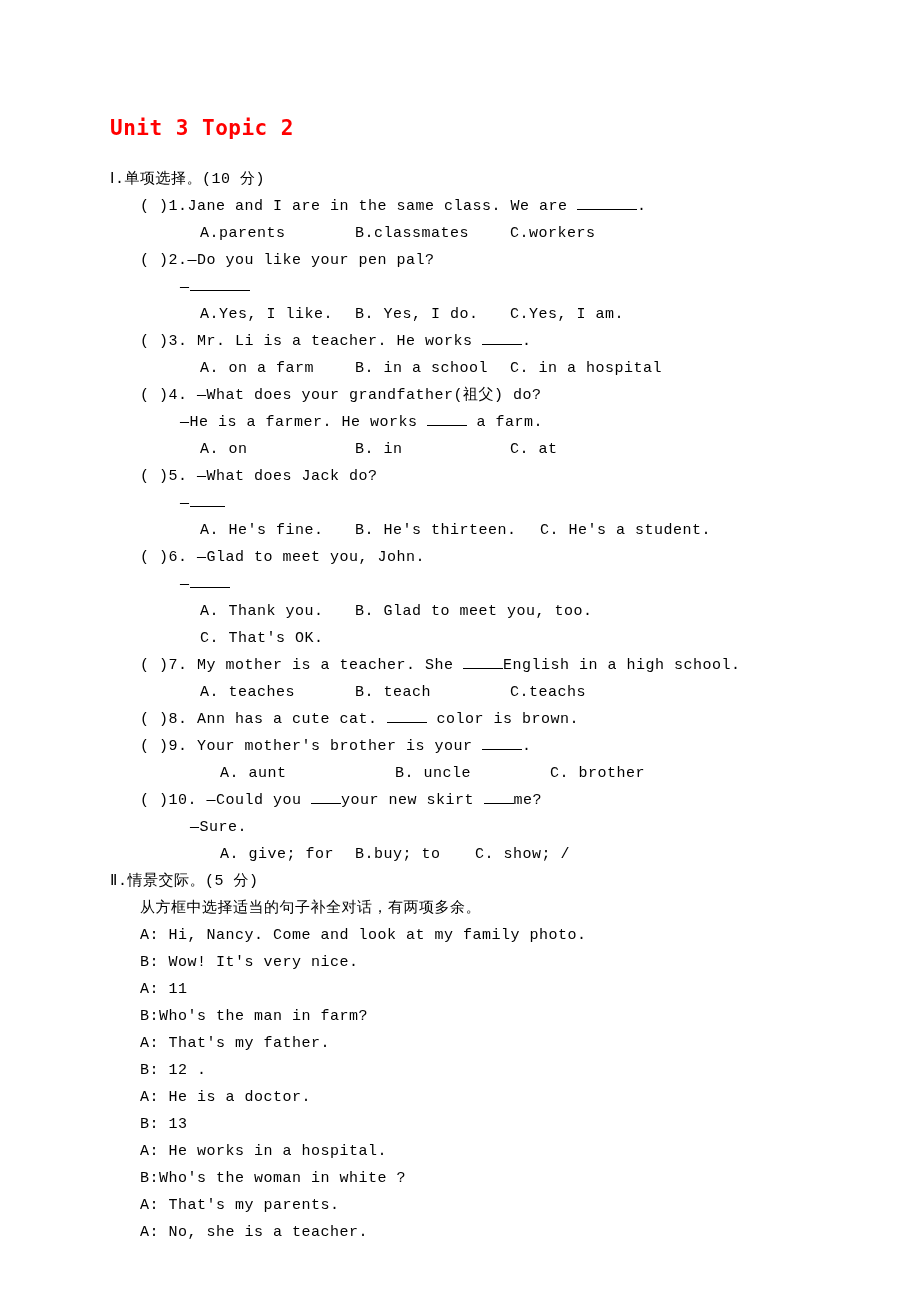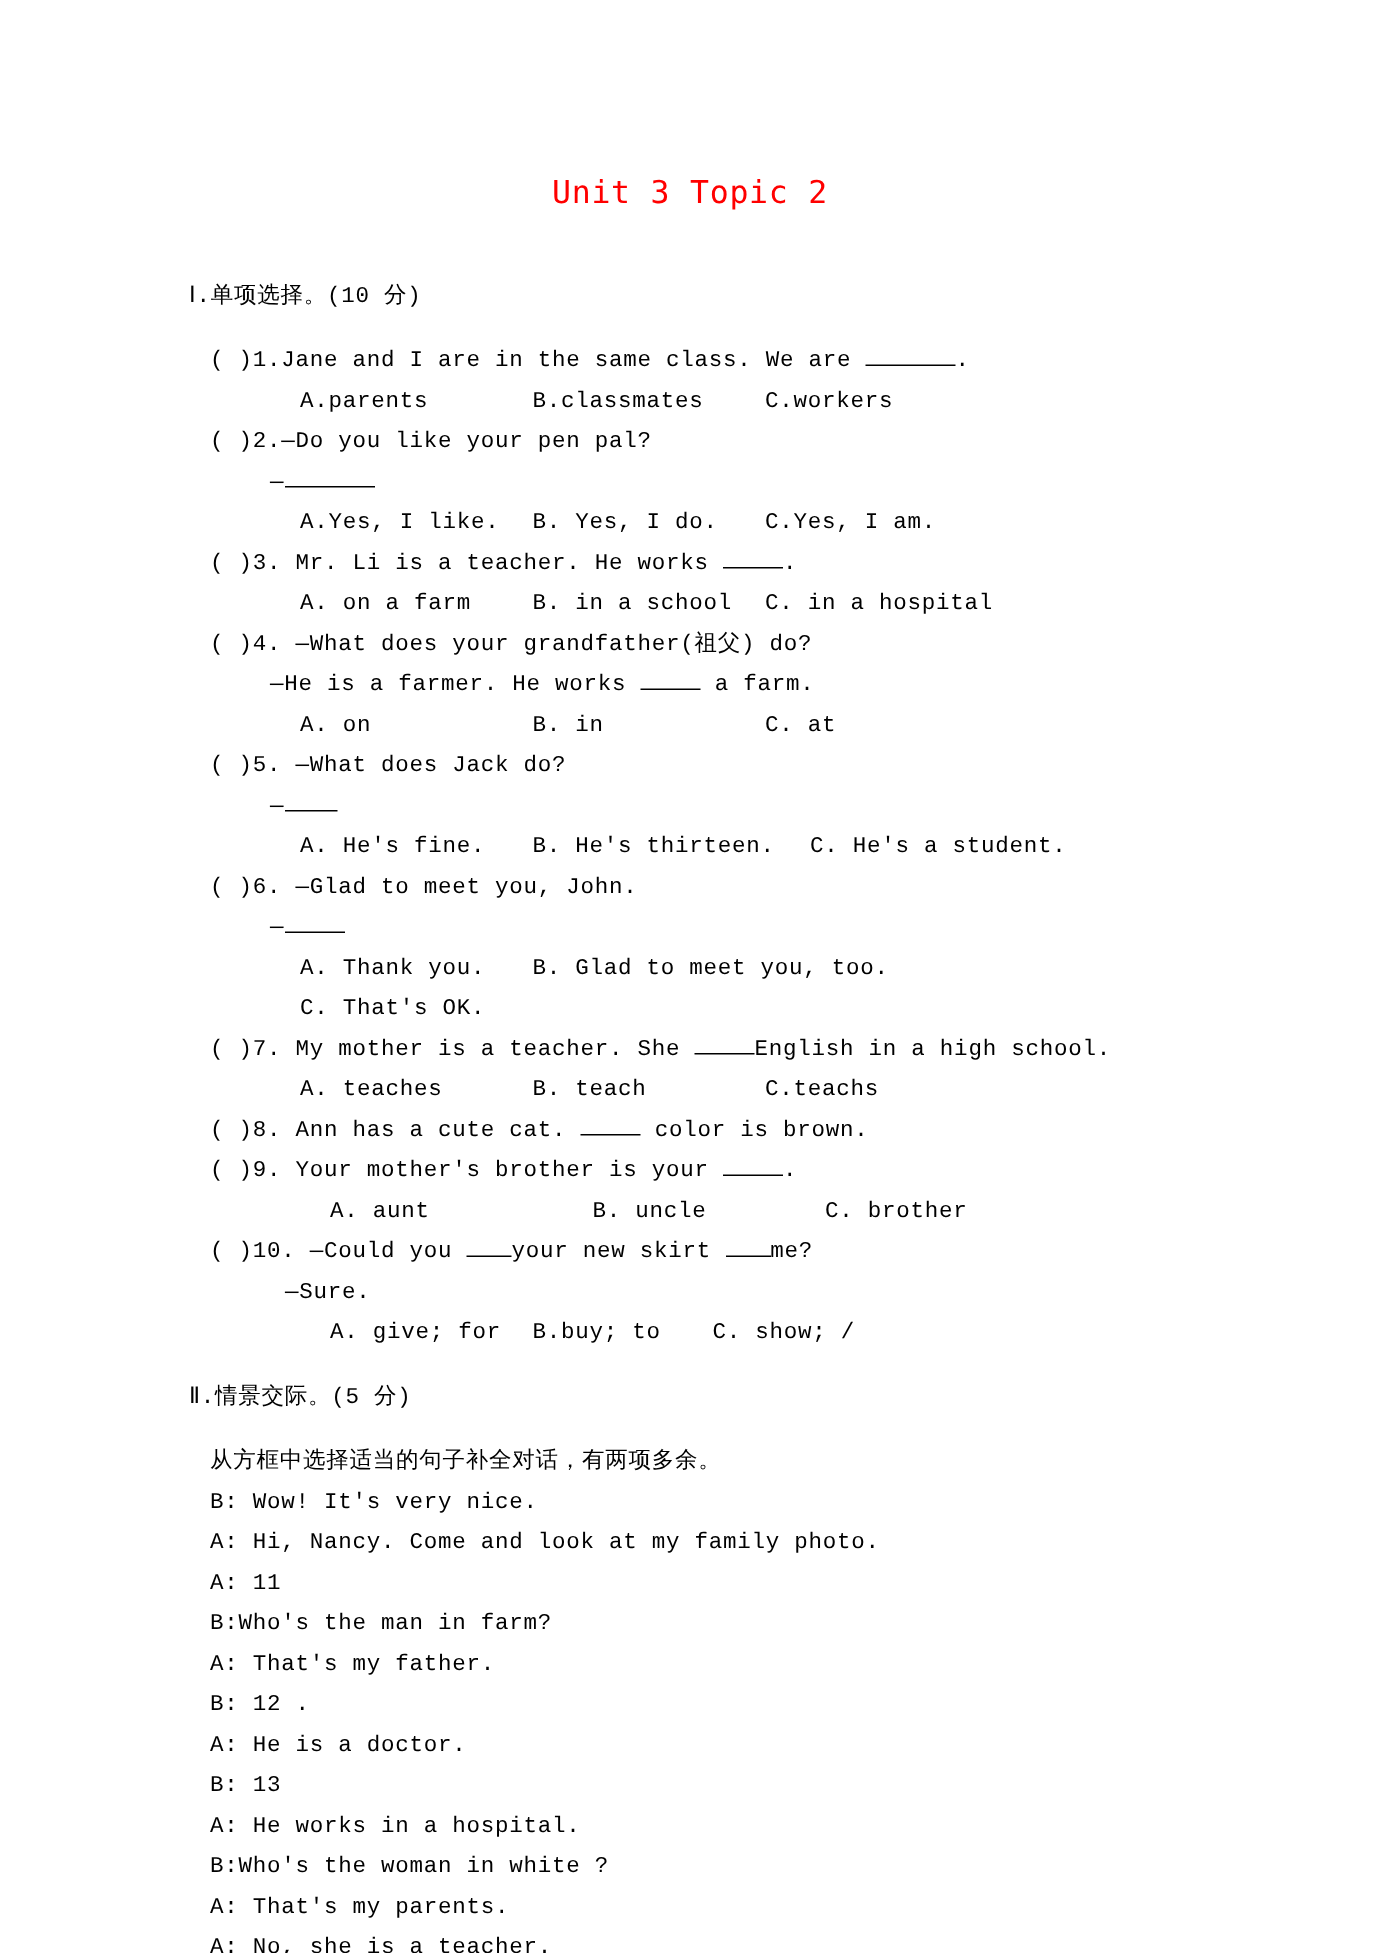--- a/index.html
+++ b/index.html
@@ -9,33 +9,33 @@
       font-family: "SimSun", "宋体", serif;
       width: 920px;
     }
     .page {
       padding: 110px 110px 50px 110px;
       font-size: 15px;
       line-height: 1.8;
       color: #000;
     }
     .title {
-      text-align: center;
+      text-align: left;
       color: #ff0000;
       font-family: "SimSun", "宋体", monospace;
       font-size: 21px;
-      margin-bottom: 36px;
-      font-weight: normal;
+      margin-bottom: 18px;
+      font-weight: bold;
     }
     .mono {
       font-family: "Courier New", "SimSun", monospace;
       letter-spacing: 0.5px;
     }
     .section-label {
-      margin: 16px;
+      margin: 0;
     }
     .question {
       padding-left: 30px;
     }
     .sub-indent {
       padding-left: 70px;
     }
     .option-line {
       padding-left: 90px;
     }
@@ -167,22 +167,22 @@
   <div class="sub-indent" style="padding-left:80px">
     <span>—Sure.</span>
   </div>
   <div class="option-line-b">
     <span style="display:inline-block;width:135px">A. give; for</span><span style="display:inline-block;width:120px">B.buy; to</span><span>C. show; /</span>
   </div>
 
   <div class="section-label">Ⅱ.情景交际。(5 分)</div>
   <div class="dialogue">从方框中选择适当的句子补全对话，有两项多余。</div>
 
+  <div class="dialogue">A: Hi, Nancy. Come and look at my family photo.</div>
   <div class="dialogue">B: Wow! It's very nice.</div>
-  <div class="dialogue">A: Hi, Nancy. Come and look at my family photo.</div>
   <div class="dialogue">
     <span>A: </span><span class="u"> 11  </span>
   </div>
   <div class="dialogue">B:Who's the man in farm?</div>
   <div class="dialogue">A: That's my father.</div>
   <div class="dialogue">
     <span>B: </span><span class="u">  12 </span><span>.</span>
   </div>
   <div class="dialogue">A: He is a doctor.</div>
   <div class="dialogue">

